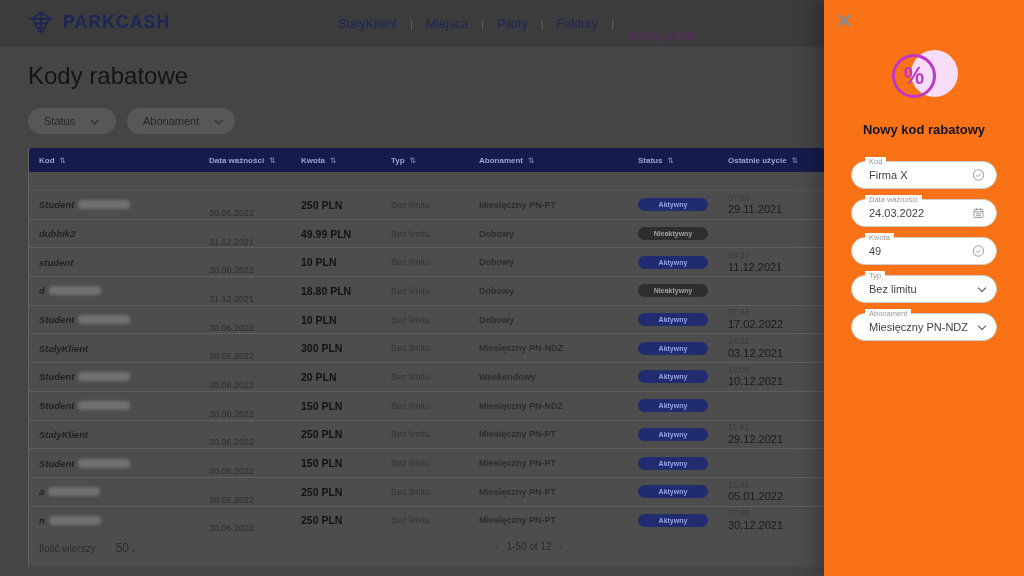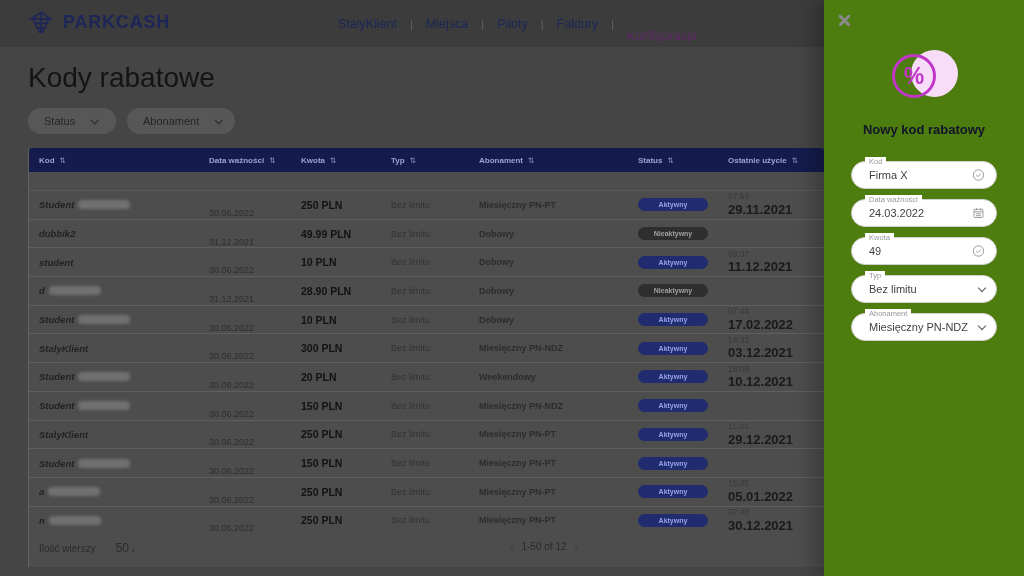--- a/index.html
+++ b/index.html
@@ -13,21 +13,21 @@
   .topbar { position:absolute; left:0; top:0; width:100%; height:48px; background:#3c3c3c;
     border-bottom:1px solid rgba(255,255,255,0.05); }
   .brand { position:absolute; left:28px; top:10px; display:flex; align-items:center; gap:9px; }
   .brand-name { font-size:18px; font-weight:bold; letter-spacing:.8px; color:var(--brand-navy); }
 
   .nav { position:absolute; left:338px; top:0; height:48px; display:flex; align-items:center; gap:13px; }
   .nav-item { font-size:12.5px; color:var(--brand-navy); text-decoration:none; cursor:pointer; }
   .nav-item.active { color:var(--nav-active);margin-top:24px; }
   .navsep { color:rgba(130,130,150,.55); font-size:11px; }
 
-  .page-title { position:absolute; left:28px; top:62px; font-size:28px; font-weight:400; color:#141414; }
+  .page-title { position:absolute; left:28px; top:62px; font-size:24px; font-weight:400; color:#141414; }
 
   .filters { position:absolute; left:28px; top:108px; display:flex; gap:11px; }
   .pill { height:26px; min-width:88px; padding:0 14px 0 16px; border-radius:14px; background:#575757;
     display:flex; align-items:center; gap:16px; cursor:pointer; }
   .plabel { font-size:11px; color:#262626; }
   .chev { width:6px; height:6px; border-right:1.8px solid #2a2a2a; border-bottom:1.8px solid #2a2a2a;
     transform:rotate(45deg) translateY(-1px); display:inline-block; }
 
   .card { position:absolute; left:28px; top:148px; width:796px; height:419px; background:#4d4d4d;
     border-left:1px solid rgba(255,255,255,0.12); border-radius:3px 3px 0 0; }
@@ -47,34 +47,34 @@
   .redacted { width:52px; height:9px; border-radius:4px; background:#707070; filter:blur(1.5px); }
   .c-date { color:#2e2e2e;margin-top:16px; }
   .c-kwota { font-size:10.5px; font-weight:bold; color:#121212; }
   .c-abo { font-weight:bold; color:#2c2c2c; }
   .badge { display:inline-block; width:70px; height:13px; line-height:13px; border-radius:7px;
     text-align:center; font-size:7px; font-weight:bold; }
   .badge.on  { background:var(--badge-on-bg);  color:var(--badge-on-text); }
   .badge.off { background:var(--badge-off-bg); color:var(--badge-off-text); }
   .c-use { display:flex; flex-direction:column; justify-content:center; line-height:1.25; }
   .use-time { font-size:8.5px; color:#3a3a3a; }
-  .use-date { font-size:13px; font-weight:bold; color:#1a1a1a; }
+  .use-date { font-size:11px; font-weight:normal; color:#1a1a1a; }
 
   .tfooter { position:absolute; left:0; bottom:4px; width:100%; height:28px; }
   .rpp { position:absolute; left:10px; top:6px; display:flex; align-items:center; gap:20px; }
   .rpp-label { font-size:10px; color:#2b2b2b; }
   .rpp-value { font-size:12px; color:#2b2b2b; display:flex; align-items:center; gap:2px; cursor:pointer; }
   .down-arrow::after { content:"\2193"; font-size:9px; font-weight:bold; color:#2b2b2b; }
-  .pager { position:absolute; left:435px; top:6px; width:160px; display:flex; align-items:center;
+  .pager { position:absolute; left:420px; top:6px; width:160px; display:flex; align-items:center;
     justify-content:center; gap:8px; }
   .pg-btn { font-size:10px; color:#3a3a3a; cursor:pointer; }
   .pg-label { font-size:10px; color:#2b2b2b; }
 
   
-  .drawer { position:absolute; left:824px; top:0; width:200px; height:576px; background:#4d7c0f;
+  .drawer { position:absolute; left:824px; top:0; width:200px; height:576px; background:#f97316;
     box-shadow:-8px 0 20px rgba(0,0,0,0.28); }
   .close-btn { position:absolute; left:13px; top:13px; width:15px; height:15px; cursor:pointer; }
   .close-btn::before,.close-btn::after { content:""; position:absolute; left:0; top:6px; width:15px; height:2.6px;
     border-radius:2px; background:#8a8a8a; }
   .close-btn::before { transform:rotate(45deg); }
   .close-btn::after  { transform:rotate(-45deg); }
 
   .icon-wrap { position:absolute; top:50px; left:68px; width:66px; height:54px; }
   .icon-blob { position:absolute; right:0; top:0; width:47px; height:47px; border-radius:50%; background:#F7DDF8; }
   .icon-circle { position:absolute; left:0; top:4px; width:44px; height:44px; border:3px solid var(--accent);
@@ -221,21 +221,21 @@
       <span class="use-time">09:37</span>
       <span class="use-date">11.12.2021</span>
     </div>
   </div>
         <div class="trow grid7">
     <div class="cell c-kod">
       <span class="kod-text">d</span>
       <span class="redacted" style="display: inline-block;"></span>
     </div>
     <div class="cell c-date">31.12.2021</div>
-    <div class="cell c-kwota">28.90 PLN</div>
+    <div class="cell c-kwota">18.80 PLN</div>
     <div class="cell c-typ">Bez limitu</div>
     <div class="cell c-abo">Dobowy</div>
     <div class="cell c-status">
       <span class="badge off">Nieaktywny</span>
     </div>
     <div class="cell c-use">
       <span class="use-time"></span>
       <span class="use-date"></span>
     </div>
   </div>

